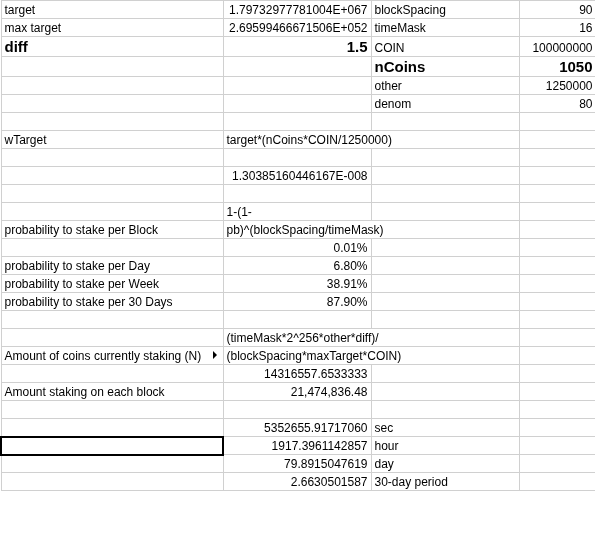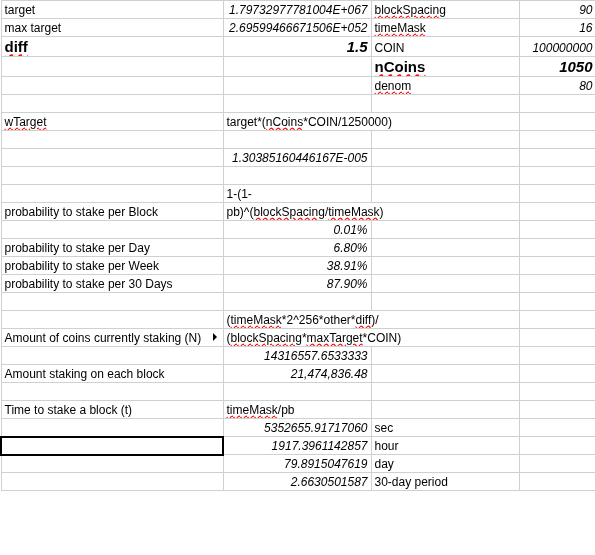--- a/index.html
+++ b/index.html
@@ -23,24 +23,23 @@
     height: 18px;
     overflow: hidden;
     white-space: nowrap;
     vertical-align: bottom;
   }
   col.c1 { width: 150px; }
   col.c2 { width: 72px; }
   col.c3 { width: 148px; }
   col.c4 { width: 148px; }
   col.c5 { width: 77px; }
-  .r { text-align: right; font-style: italic; }
+  .r { text-align: right; }
   .bigbold { font-weight: bold; font-size: 15px; }
   .spellA {
-    text-decoration: underline;
     text-decoration-color: red;
     text-decoration-style: wavy;
   }
   .heavy {
     border: 2px solid #000;
   }
 </style>
 </head>
 <body>
 
@@ -74,20 +73,26 @@
   </tr>
   <tr>
     <td colspan="2"></td>
     <td></td>
     <td class="bigbold"><span class="spellA">nCoins</span></td>
     <td class="r bigbold">1050</td>
   </tr>
   <tr>
     <td colspan="2"></td>
     <td></td>
+    <td>other</td>
+    <td class="r">1250000</td>
+  </tr>
+  <tr>
+    <td colspan="2"></td>
+    <td></td>
     <td><span class="spellA">denom</span></td>
     <td class="r">80</td>
   </tr>
   <tr>
     <td colspan="2"></td>
     <td></td>
     <td></td>
     <td></td>
   </tr>
   <tr>
@@ -96,21 +101,21 @@
     <td></td>
   </tr>
   <tr>
     <td colspan="2"></td>
     <td></td>
     <td></td>
     <td></td>
   </tr>
   <tr>
     <td colspan="2"></td>
-    <td class="r">1.30385160446167E-005</td>
+    <td class="r">1.30385160446167E-008</td>
     <td></td>
     <td></td>
   </tr>
   <tr>
     <td colspan="2"></td>
     <td></td>
     <td></td>
     <td></td>
   </tr>
   <tr>
@@ -172,26 +177,20 @@
   </tr>
   <tr>
     <td colspan="2">Amount staking on each block</td>
     <td class="r">21,474,836.48</td>
     <td></td>
     <td></td>
   </tr>
   <tr>
     <td colspan="2"></td>
     <td></td>
-    <td></td>
-    <td></td>
-  </tr>
-  <tr>
-    <td colspan="2">Time to stake a block (t)</td>
-    <td><span class="spellA">timeMask</span><span>/pb</span></td>
     <td></td>
     <td></td>
   </tr>
   <tr>
     <td colspan="2"></td>
     <td class="r">5352655.91717060</td>
     <td>sec</td>
     <td></td>
   </tr>
   <tr>

